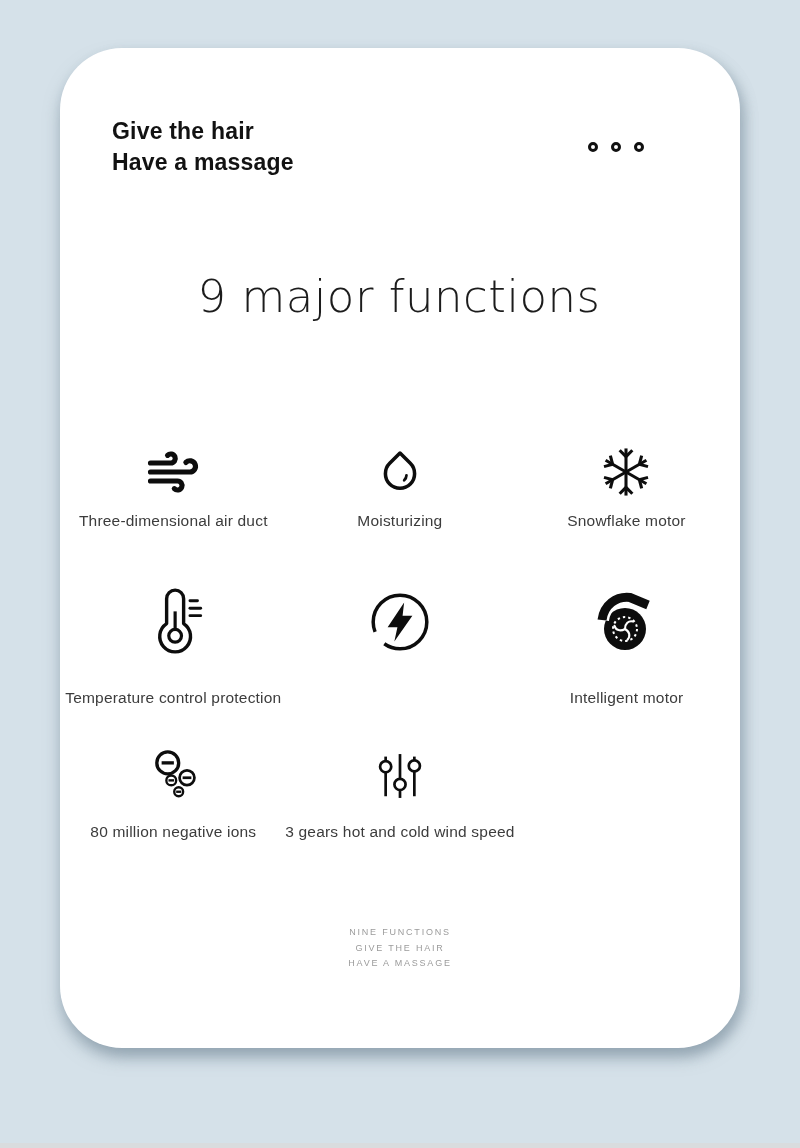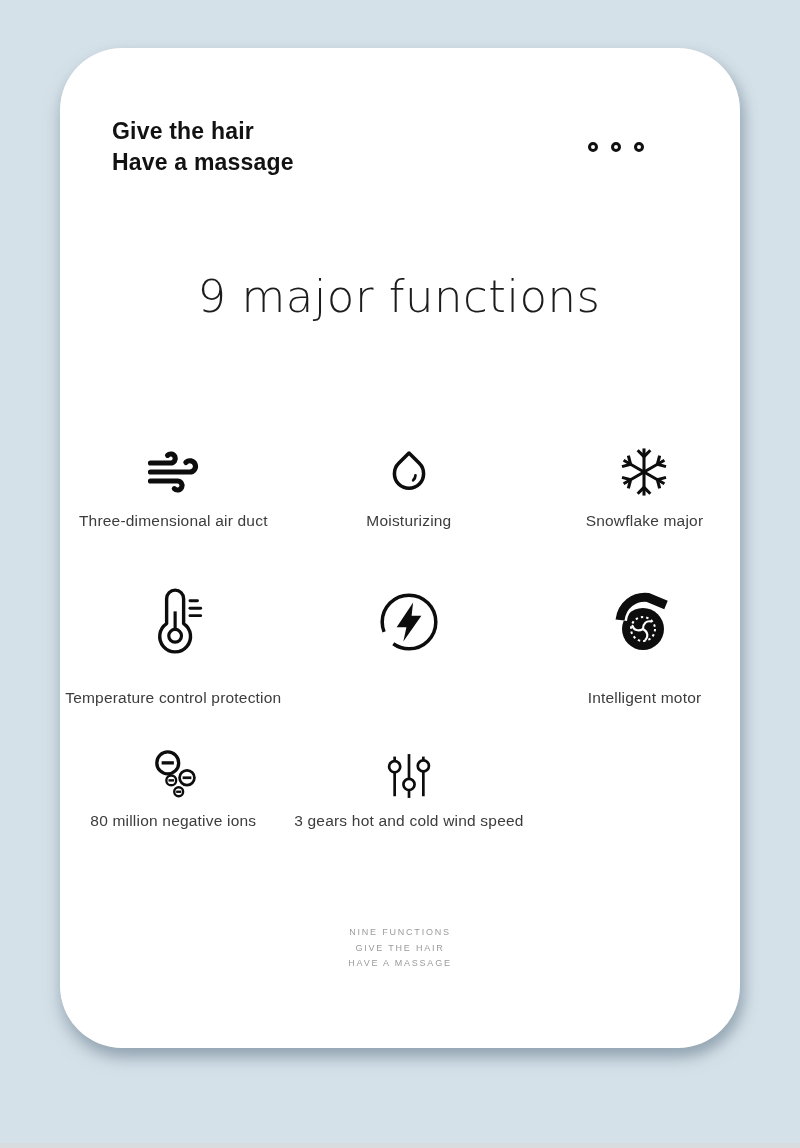--- a/index.html
+++ b/index.html
@@ -26,38 +26,38 @@
   }
   .menu-dots .dot{
     width:4px;height:4px;border:3px solid #111;border-radius:50%;background:#fff;
   }
   .big-title{
     position:absolute;left:4px;top:222px;width:670px;text-align:center;
     font-family:"DejaVu Sans", sans-serif;
     font-weight:300;font-size:45px;line-height:54px;color:#1c1c1c;letter-spacing:.5px;
   }
   .feature-row{
-    position:absolute;left:0;width:680px;display:flex;gap:9px;
+    position:absolute;left:0;width:680px;display:flex;
   }
   .feature-row.r1{top:392px;}
   .feature-row.r2{top:534px;}
   .feature-row.r3{top:692px;}
   .feature-cell{
     width:226.6px;display:flex;flex-direction:column;align-items:center;flex:none;
   }
   .icon-box{display:flex;align-items:center;justify-content:center;}
   .r1 .icon-box{height:64px;}
   .r2 .icon-box{height:80px;}
   .r3 .icon-box{height:72px;}
   .feature-label{
     white-space:nowrap;font-size:15.5px;color:#3c3c3c;letter-spacing:.2px;
   }
   .r1 .feature-label{margin-top:8px;}
   .r2 .feature-label{margin-top:27px;}
-  .r3 .feature-label{}
+  .r3 .feature-label{margin-top:11px;}
   .footer{
     position:absolute;left:0;top:877px;width:680px;text-align:center;
     font-size:9px;line-height:15.5px;letter-spacing:1.8px;color:#9b9b9b;
   }
   svg{display:block;}
   .stroke{fill:none;stroke:#0d0d0d;}
 </style>
 </head>
 <body>
 
@@ -119,21 +119,21 @@
             <g transform="rotate(120 32 32)">
               <line x1="32" y1="6" x2="32" y2="58"></line>
               <line x1="32" y1="15" x2="25" y2="8"></line>
                 <line x1="32" y1="15" x2="39" y2="8"></line>
               <line x1="32" y1="49" x2="25" y2="56"></line>
                 <line x1="32" y1="49" x2="39" y2="56"></line>
             </g>
           </g>
         </svg>
       </div>
-      <div class="feature-label">Snowflake major</div>
+      <div class="feature-label">Snowflake motor</div>
     </div>
   </div>
 
   <div class="feature-row r2">
     <div class="feature-cell">
       <div class="icon-box">
         <svg width="68" height="76" viewBox="0 0 64 64">
           <path class="stroke" stroke-width="3.2" stroke-linejoin="round" d="M26 10 a8 8 0 0 1 16 0 V33.5 a14.5 14.5 0 1 1 -16 0 Z"></path>
           <line class="stroke" stroke-width="3" x1="34" y1="22" x2="34" y2="39"></line>
           <circle class="stroke" stroke-width="3" cx="34" cy="45" r="6"></circle>

